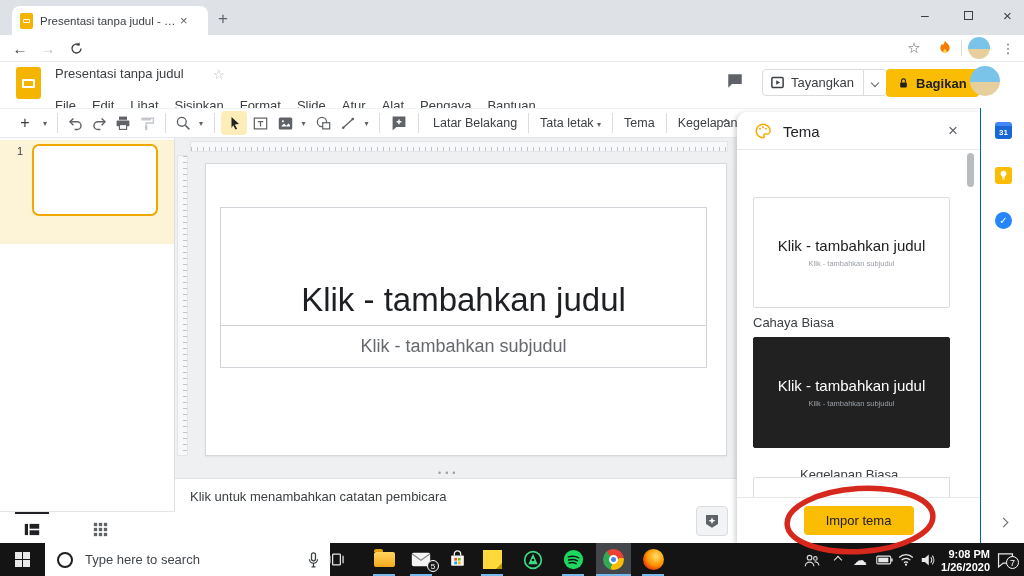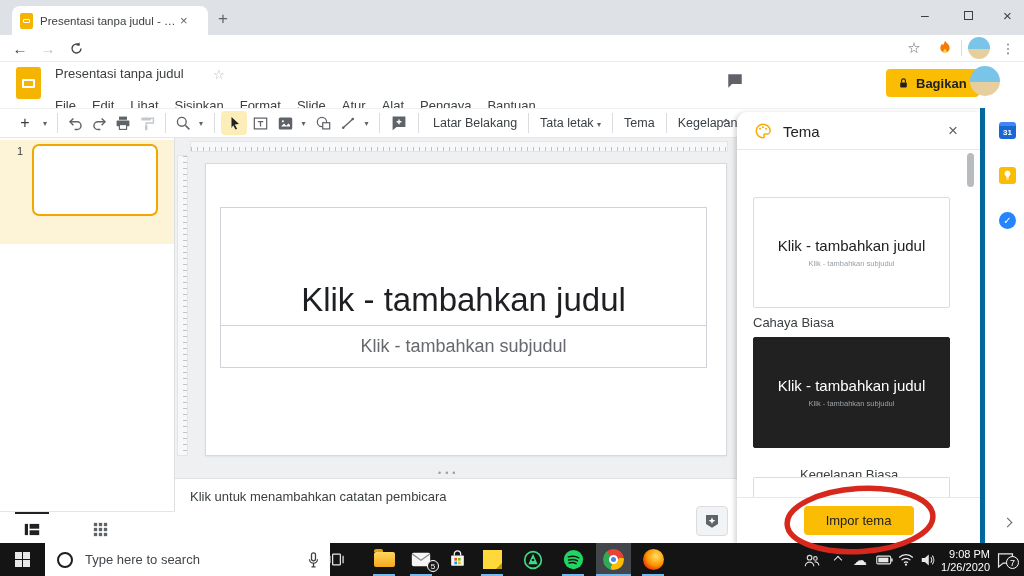--- a/index.html
+++ b/index.html
@@ -52,38 +52,38 @@
   .ptitle{font-size:15px;color:#202124;}
   .pdrop{left:737px;top:150px;width:243px;height:37px;border-bottom:1px solid #e6e8ea;}
   .pdroplabel{font-size:12px;color:#5f6368;}
   .scrollthumb{left:967px;top:153px;width:7px;height:34px;background:#b8bcbf;border-radius:4px;}
   .tcard{width:197px;height:111px;border:1px solid #dadce0;border-radius:2px;display:flex;flex-direction:column;align-items:center;justify-content:center;gap:5px;}
   .tcard .t1{font-size:15px;}
   .tcard .t2{font-size:7.5px;color:#9aa0a6;}
   .tlabel{font-size:13px;color:#3c4043;}
   .pfooter{left:737px;top:497px;width:243px;height:46px;border-top:1px solid #e6e8ea;background:#fff;display:flex;align-items:center;justify-content:center;}
   .importbtn{width:110px;height:29px;background:#fbbc04;border-radius:4px;font-size:13px;color:#202124;display:flex;align-items:center;justify-content:center;}
-  .strip{left:980px;top:108px;width:44px;height:435px;background:#fff;border-left:5px solid #0369a1;}
+  .strip{left:980px;top:108px;width:44px;height:435px;background:#fff;border-left:1px solid #0369a1;}
   
   .task{left:0;top:543px;width:1024px;height:33px;background:#141414;}
   .winlogo{display:grid;grid-template-columns:7px 7px;grid-template-rows:7px 7px;gap:1.5px;}
   .winlogo i{background:#e8e8e8;}
   .search{left:45px;top:543px;width:285px;height:33px;background:#fff;display:flex;align-items:center;}
   .searchtext{font-size:13px;color:#41464b;margin-left:12px;}
   .ring{width:16px;height:16px;border:2.5px solid #1d1d1d;border-radius:50%;margin-left:12px;}
   .tile{position:absolute;top:543px;width:36px;height:33px;display:flex;align-items:center;justify-content:center;}
   .runline{position:absolute;top:574px;height:2px;background:#76b9ed;}
   .sticky{width:19px;height:19px;background:#ffd83b;position:relative;}
   .sticky i{position:absolute;right:0;bottom:0;border-style:solid;border-width:0 6px 6px 0;border-color:transparent #b99500 transparent transparent;transform:rotate(90deg);}
   .chrome-o{width:21px;height:21px;border-radius:50%;background:conic-gradient(from -40deg,#ea4335 0 33%,#fbbc05 0 66%,#34a853 0 100%);display:grid;place-items:center;}
   .chrome-i{width:9px;height:9px;border-radius:50%;background:#4285f4;border:2px solid #fff;}
   .ffx{width:21px;height:21px;border-radius:50%;background:radial-gradient(circle at 62% 35%,#ffe066,#ff9500 48%,#e3350d 78%,#a2007f 100%);}
   .folder{width:21px;height:15px;background:linear-gradient(#ffd65e,#f4a81d);border-radius:2px;position:relative;}
   .folder i{position:absolute;left:0;top:-3px;width:9px;height:3px;background:#e0a30a;border-radius:2px 2px 0 0;}
-  .clock{font-size:11px;color:#fff;line-height:12.5px;text-align:right;}
+  .clock{font-size:11px;color:#fff;line-height:12.5px;text-align:right;font-weight:bold;}
   .badge{position:absolute;border-radius:50%;background:#1b1b1b;border:1px solid #fff;color:#fff;display:flex;align-items:center;justify-content:center;}
   .avatar{border-radius:50%;background:linear-gradient(#79c4e8 55%,#e6cf9d 55%);}
 </style>
 </head>
 <body>
 
 <div class="screen">
 
   <div class="abs tabstrip">
     <div class="abs tab">
@@ -138,20 +138,33 @@
       <span>Atur</span>
       <span>Alat</span>
       <span>Pengaya</span>
       <span>Bantuan</span>
     </div>
     <span class="abs ic" style="left:722px;top:8px;width:26px;height:22px;">
       <svg width="20" height="18" viewBox="0 0 24 24">
           <path d="M3 3h18v13H8l-5 5z" fill="#5f6368"></path>
         </svg>
     </span>
+    <div class="abs btn-present" style="left:762px;top:7px;">
+      <span class="ic" style="width:28px;">
+        <svg width="15" height="15" viewBox="0 0 24 24">
+            <rect x="3" y="4" width="18" height="16" rx="2" fill="none" stroke="#3c4043" stroke-width="2.4"></rect>
+            <path d="M10 8.5v7l6-3.5z" fill="#3c4043"></path>
+          </svg>
+      </span>
+      <span>Tayangkan</span>
+      <span style="width:1px;height:25px;background:#dadce0;margin-left:9px;"></span>
+      <span class="ic" style="width:22px;">
+          <i class="chv down"></i>
+        </span>
+    </div>
     <div class="abs btn-share" style="left:886px;top:7px;">
       <span class="ic">
         <svg width="11" height="12" viewBox="0 0 20 20">
             <rect x="4" y="9" width="12" height="9" rx="1.5" fill="#202124"></rect>
             <path d="M6.5 9V6a3.5 3.5 0 0 1 7 0v3" fill="none" stroke="#202124" stroke-width="2"></path>
           </svg>
       </span>
       <span>Bagikan</span>
     </div>
     <span class="abs avatar" style="left:970px;top:4px;width:30px;height:30px;"></span>

